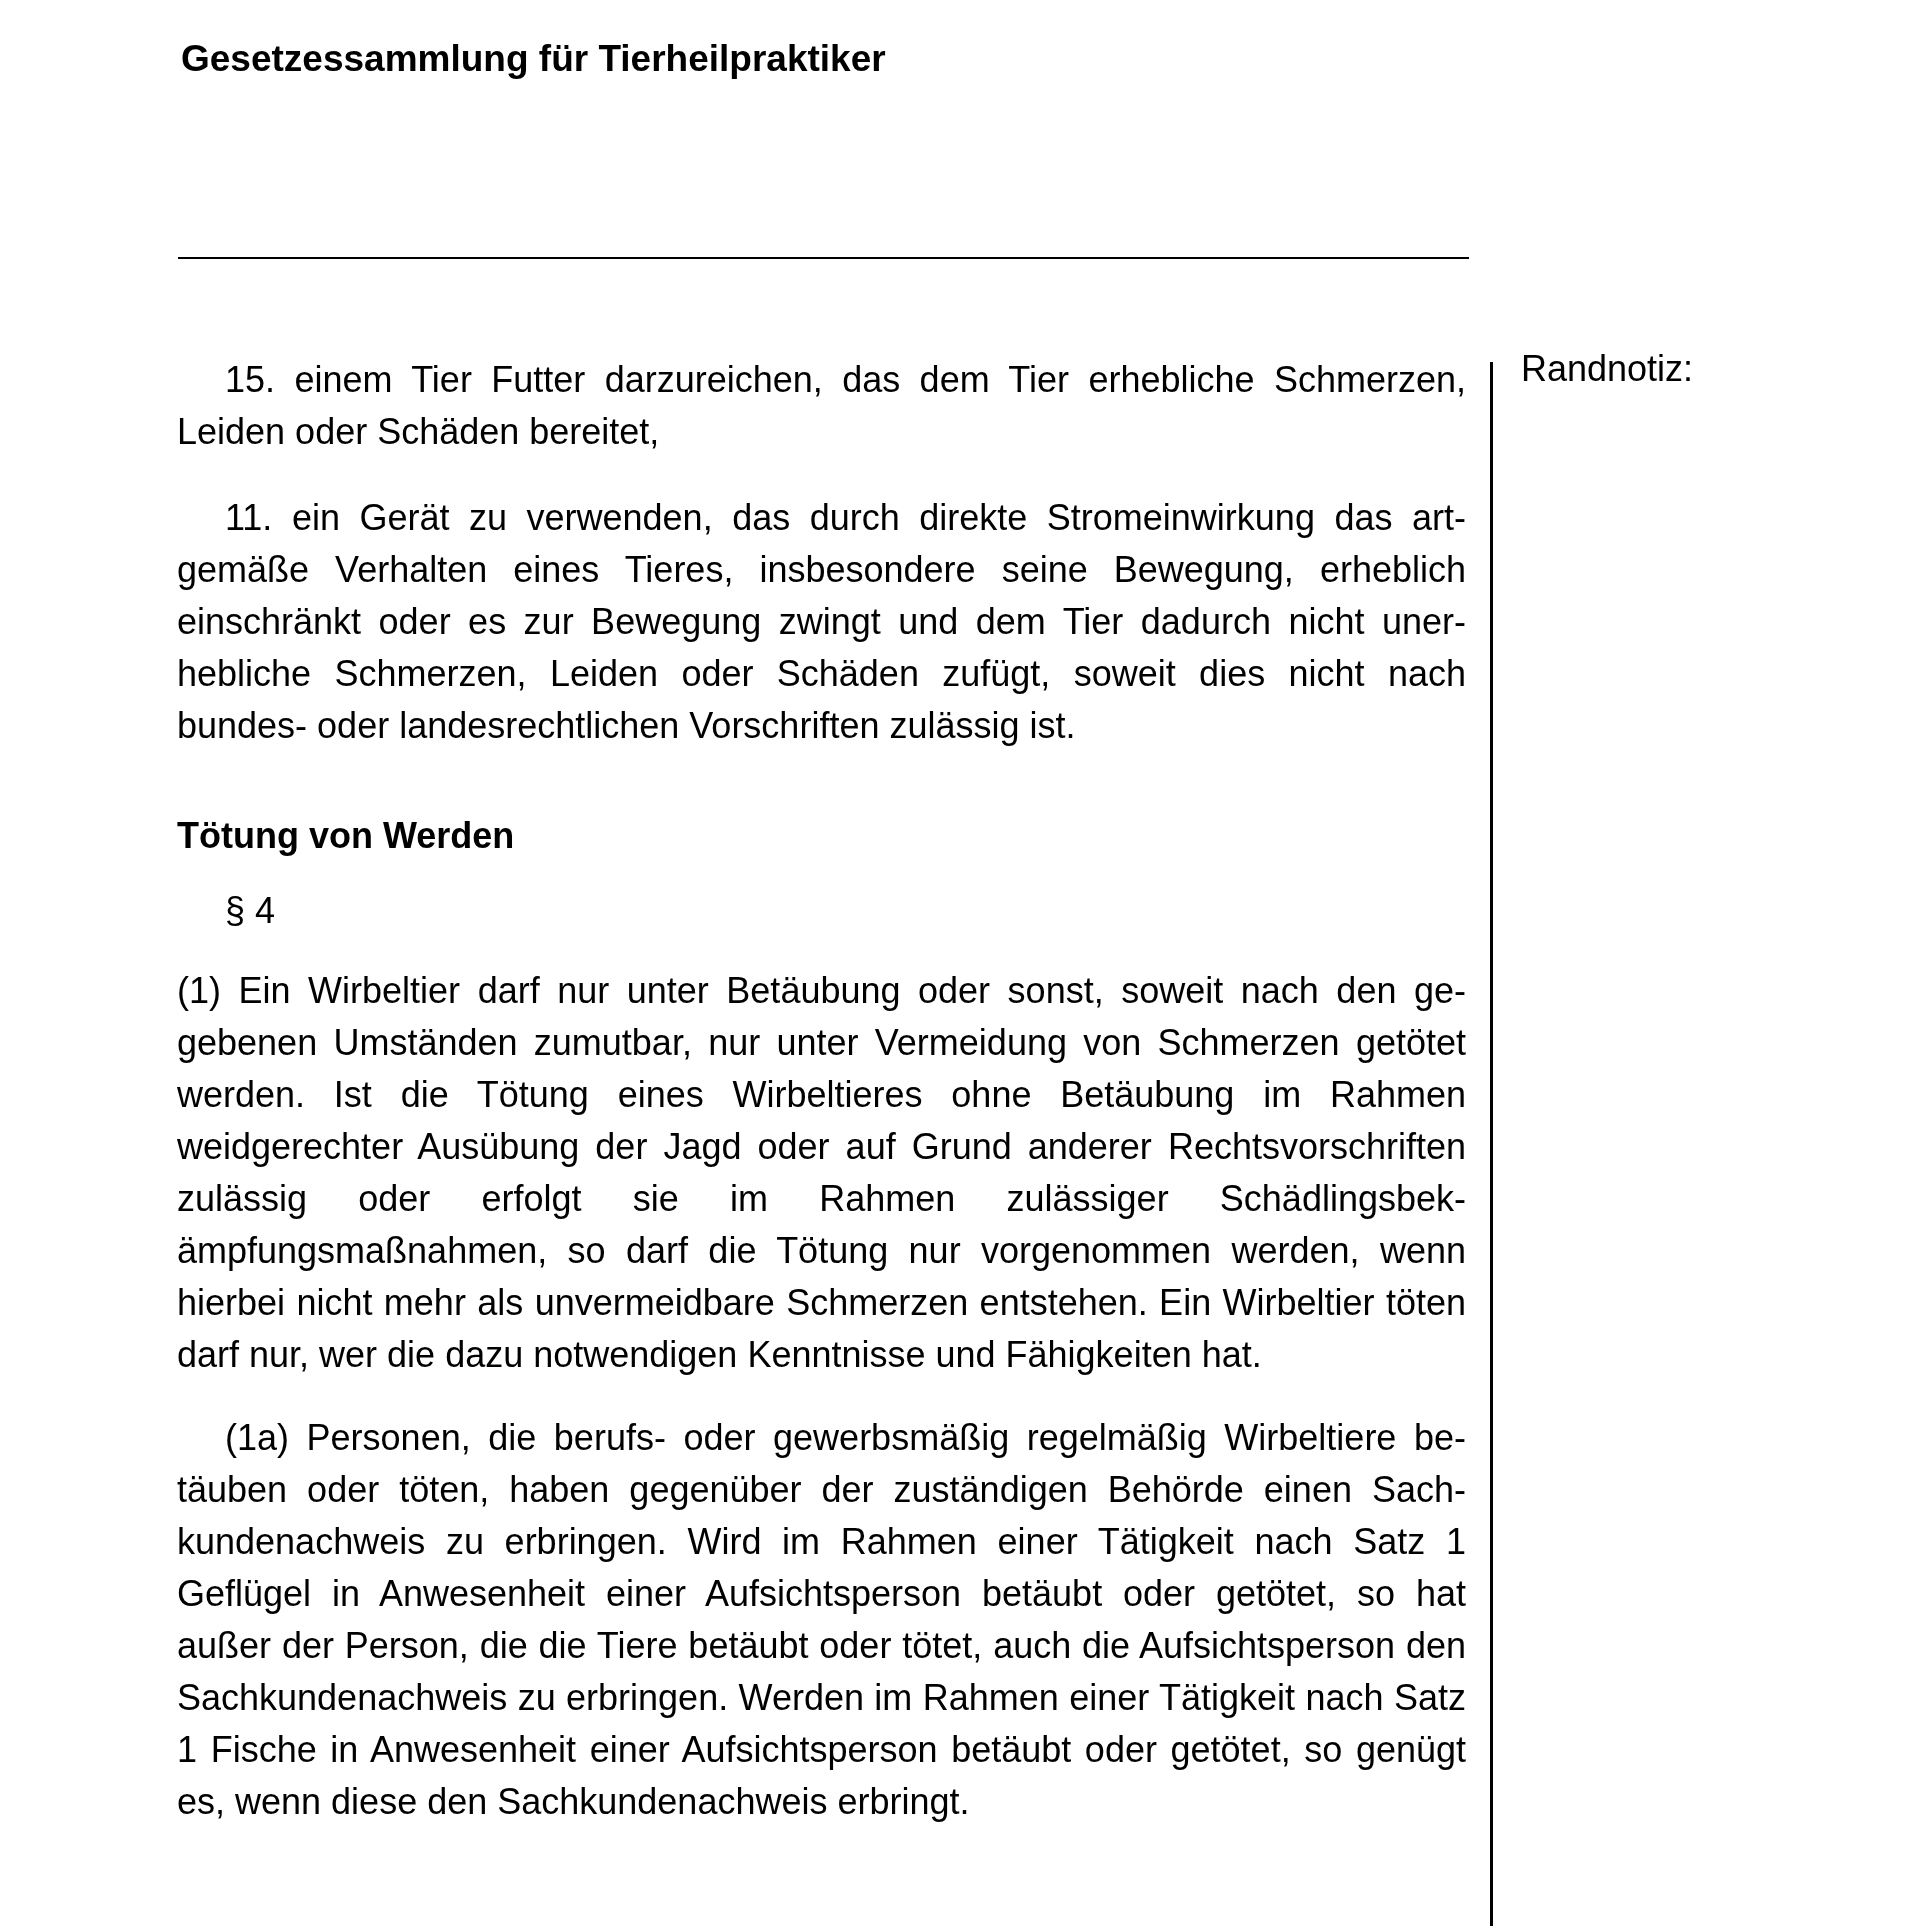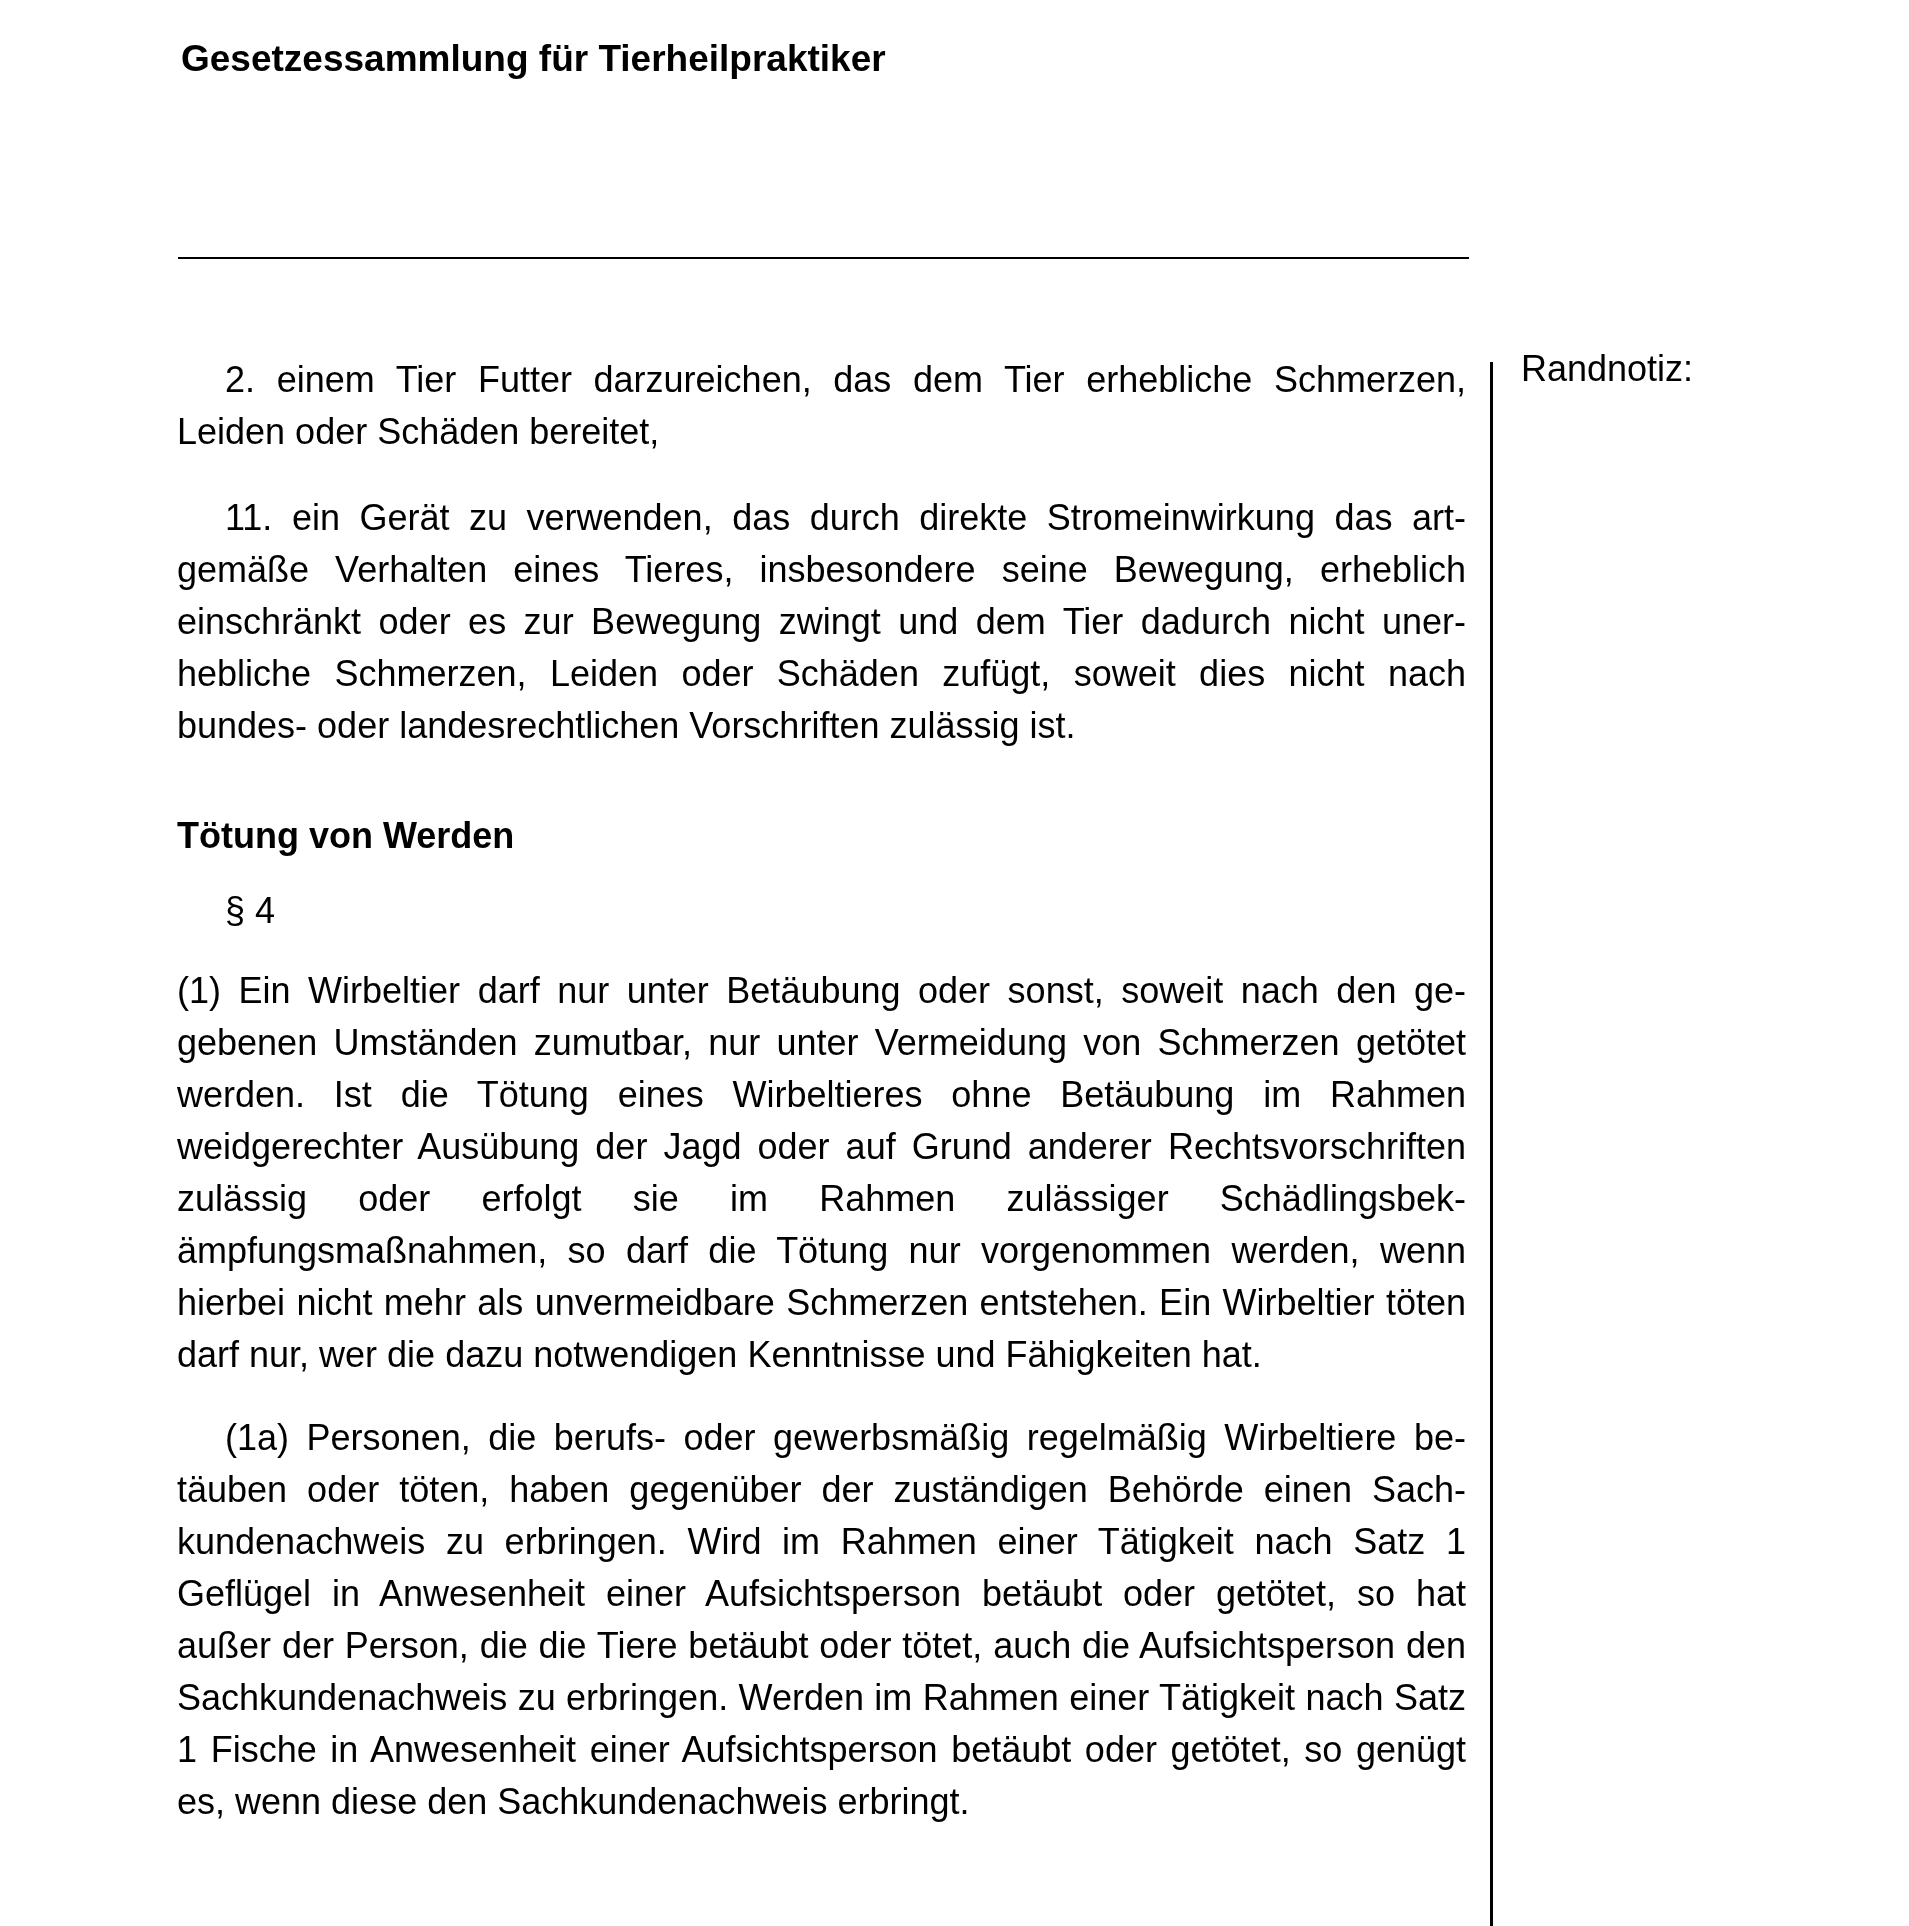--- a/index.html
+++ b/index.html
@@ -19,21 +19,21 @@
 </head>
 <body>
 
 <div class="page-title">Gesetzessammlung für Tierheilpraktiker</div>
 <div class="header-rule"></div>
 
 <div class="margin-rule"></div>
 <div class="margin-note">Randnotiz:</div>
 
 <div class="body-col">
-  <p class="para indent">2. einem Tier Futter darzureichen, das dem Tier erhebliche Schmerzen, Leiden oder Schäden bereitet,</p>
+  <p class="para indent">15. einem Tier Futter darzureichen, das dem Tier erhebliche Schmerzen, Leiden oder Schäden bereitet,</p>
   <p class="para indent gap-s" style="margin-top:34px">11. ein Gerät zu verwenden, das durch direkte Stromeinwirkung das art­gemäße Verhalten eines Tieres, insbesondere seine Bewegung, erheblich einschränkt oder es zur Bewegung zwingt und dem Tier dadurch nicht uner­hebliche Schmerzen, Leiden oder Schäden zufügt, soweit dies nicht nach bundes- oder landesrechtlichen Vorschriften zulässig ist.</p>
   <p class="heading" style="margin-top:58px">Tötung von Werden</p>
   <p class="section-mark" style="margin-top:23px">§ 4</p>
   <p class="para" style="margin-top:28px">(1) Ein Wirbeltier darf nur unter Betäubung oder sonst, soweit nach den ge­gebenen Umständen zumutbar, nur unter Vermeidung von Schmerzen ge­tötet werden. Ist die Tötung eines Wirbeltieres ohne Betäubung im Rahmen weidgerechter Ausübung der Jagd oder auf Grund anderer Rechtsvor­schriften zulässig oder erfolgt sie im Rahmen zulässiger Schädlingsbek­ämpfungsmaßnahmen, so darf die Tötung nur vorgenommen werden, wenn hierbei nicht mehr als unvermeidbare Schmerzen entstehen. Ein Wirbeltier töten darf nur, wer die dazu notwendigen Kenntnisse und Fähigkeiten hat.</p>
   <p class="para indent" style="margin-top:31px">(1a) Personen, die berufs- oder gewerbsmäßig regelmäßig Wirbeltiere be­täuben oder töten, haben gegenüber der zuständigen Behörde einen Sach­kundenachweis zu erbringen. Wird im Rahmen einer Tätigkeit nach Satz 1 Geflügel in Anwesenheit einer Aufsichtsperson betäubt oder getötet, so hat außer der Person, die die Tiere betäubt oder tötet, auch die Aufsichtsperson den Sachkundenachweis zu erbringen. Werden im Rahmen einer Tätigkeit nach Satz 1 Fische in Anwesenheit einer Aufsichtsperson betäubt oder ge­tötet, so genügt es, wenn diese den Sachkundenachweis erbringt.</p>
 
 </div>
 
 
 </body></html>

